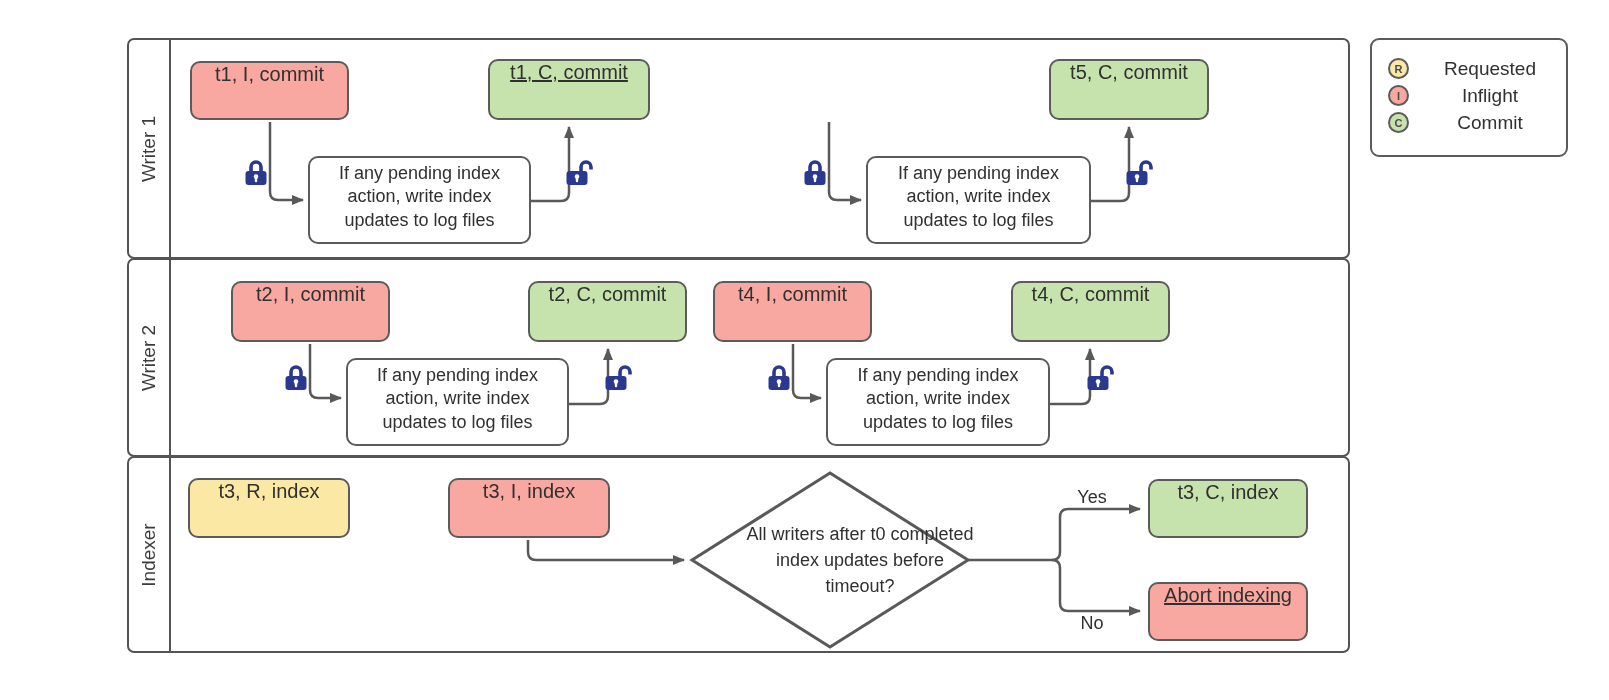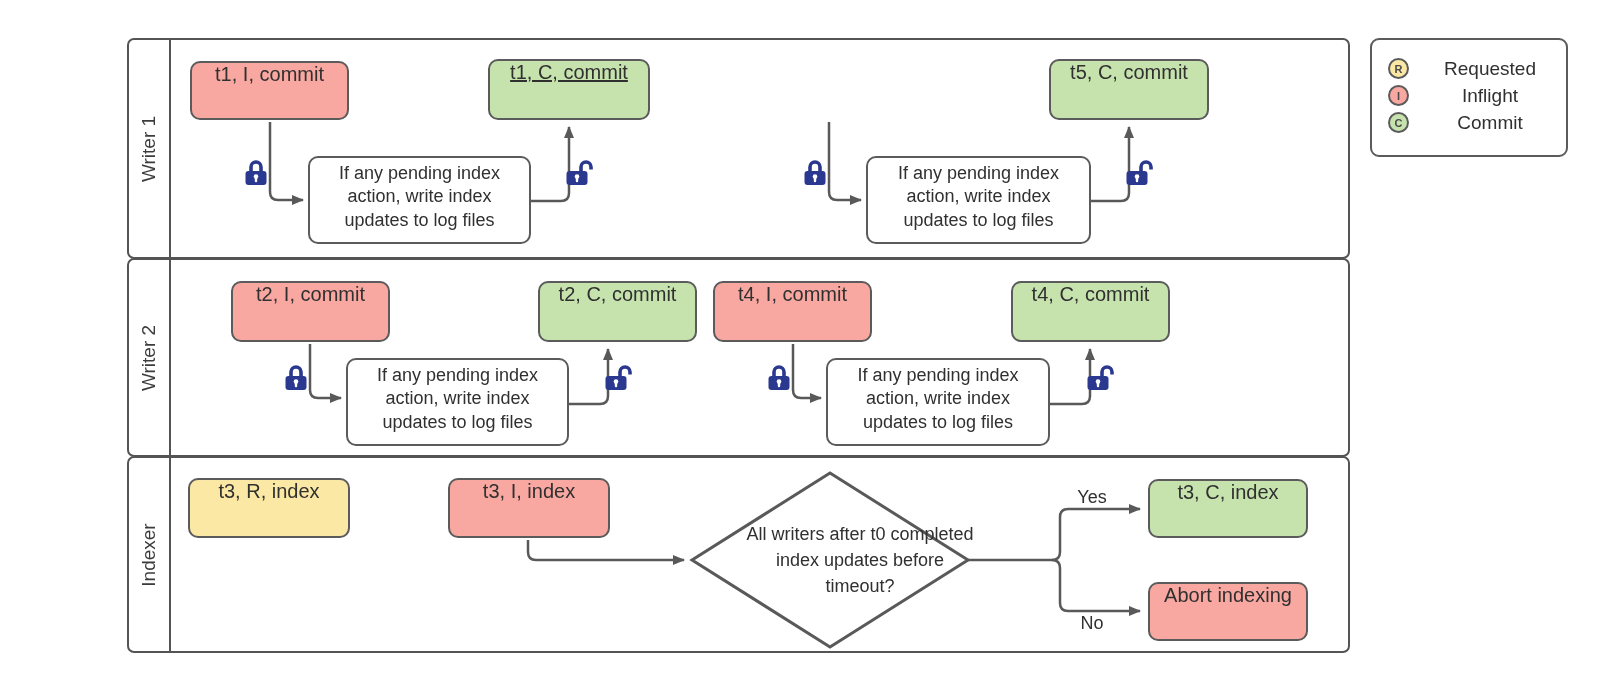--- a/index.html
+++ b/index.html
@@ -122,21 +122,21 @@
   <div class="node commit" style="left:1049px;top:59px;width:160px;height:61px;">
       <span>t5, C, commit</span>
     </div>
 
   <div class="node inflight" style="left:231px;top:281px;width:159px;height:61px;">
       <span>t2, I, commit</span>
     </div>
   <div class="node process" style="left:346px;top:358px;width:223px;height:88px;">
       <span>If any pending index action, write index updates to log files</span>
     </div>
-  <div class="node commit" style="left:528px;top:281px;width:159px;height:61px;margin-left:10px;">
+  <div class="node commit" style="left:528px;top:281px;width:159px;height:61px;">
       <span>t2, C, commit</span>
     </div>
   <div class="node inflight" style="left:713px;top:281px;width:159px;height:61px;">
       <span>t4, I, commit</span>
     </div>
   <div class="node process" style="left:826px;top:358px;width:224px;height:88px;">
       <span>If any pending index action, write index updates to log files</span>
     </div>
   <div class="node commit" style="left:1011px;top:281px;width:159px;height:61px;">
       <span>t4, C, commit</span>
@@ -147,21 +147,21 @@
     </div>
   <div class="node inflight" style="left:448px;top:478px;width:162px;height:60px;">
       <span>t3, I, index</span>
     </div>
   <div class="decision-text" style="left:710px;top:521px;width:240px;">All writers after t0 completed index updates before timeout?</div>
   <div class="branch-label" style="left:1070px;top:487px;width:44px;text-align:center;">Yes</div>
   <div class="branch-label" style="left:1072px;top:613px;width:40px;text-align:center;">No</div>
   <div class="node commit" style="left:1148px;top:479px;width:160px;height:59px;">
       <span>t3, C, index</span>
     </div>
-  <div class="node inflight" style="left:1148px;top:582px;width:160px;height:59px;">
+  <div class="node inflight" style="left:1148px;top:582px;width:160px;height:59px;text-decoration:underline;">
       <span>Abort indexing</span>
     </div>
 
   <svg class="lock" style="left:243px;top:157px;" width="26" height="30" viewBox="0 0 26 30">
     <path d="M8 15 V10 a5 5 0 0 1 10 0 V15" fill="none" stroke="#2b388f" stroke-width="3.6"></path>
     <rect x="2.5" y="14" width="21" height="14" rx="3" fill="#2b388f"></rect>
     <circle cx="13" cy="19.5" r="2.3" fill="#fff"></circle>
       <rect x="11.8" y="20" width="2.4" height="5.2" rx="1.2" fill="#fff"></rect>
   </svg>
   <svg class="lock" style="left:802px;top:157px;" width="26" height="30" viewBox="0 0 26 30">

